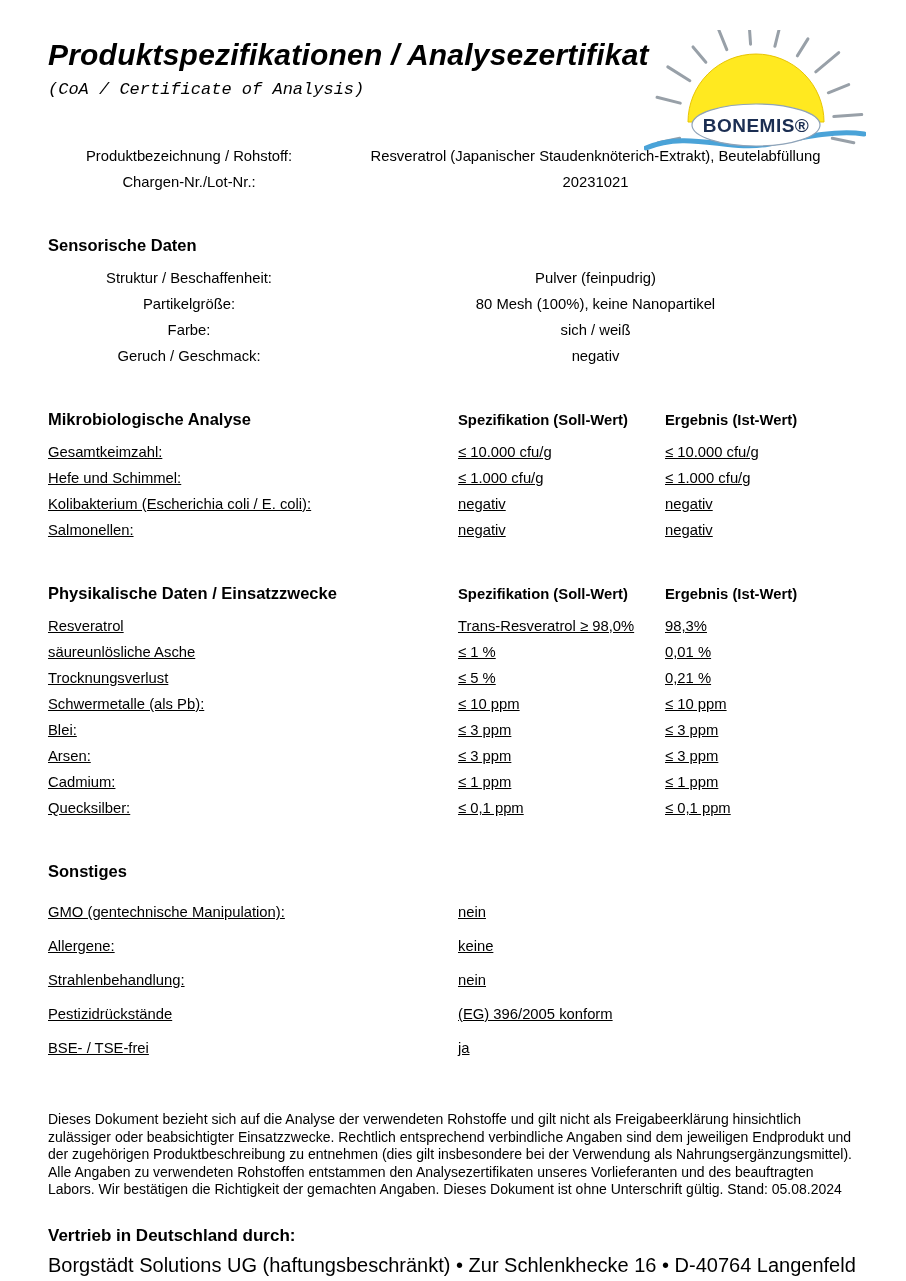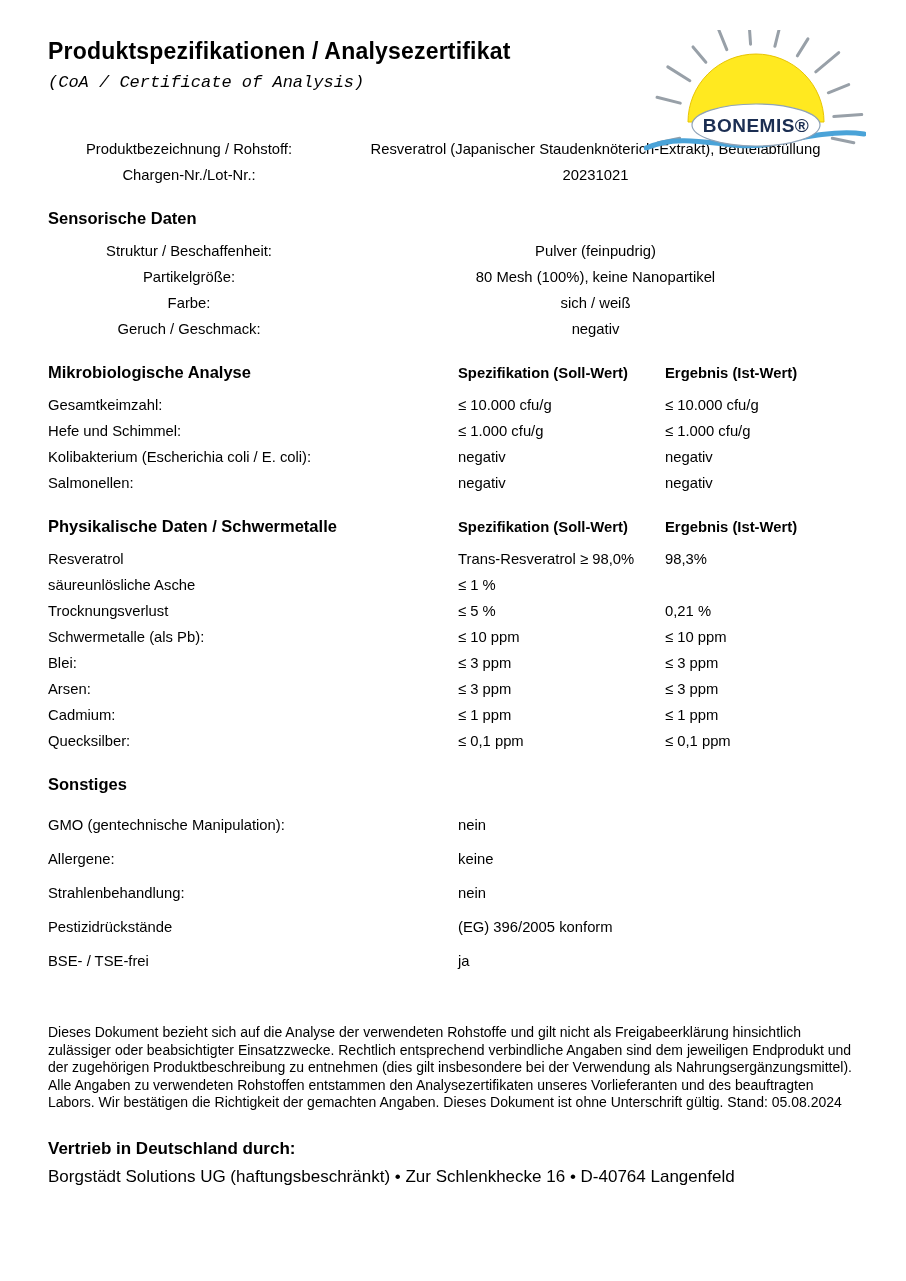--- a/index.html
+++ b/index.html
@@ -13,38 +13,39 @@
     -webkit-font-smoothing: antialiased;
   }
   .page {
     position: relative;
     width: 906px;
     min-height: 1281px;
     padding: 38px 45px 30px 48px;
     background: #fff;
   }
   .doc-title {
-    font-size: 23px;
-    font-weight: bold;
+    font-size: 30px;
+    font-weight: bold;
+    font-style: italic;
     letter-spacing: 0.2px;
   }
   .doc-subtitle {
     font-size: 17px;
     font-style: italic;
     margin-top: 8px;
     font-family: Liberation Mono, monospace;
   }
   .logo {
     position: absolute;
     top: 30px;
     right: 40px;
     width: 222px;
     height: 130px;
   }
-  .section { margin-top: 21px; }
+  .section { margin-top: 41px; }
   .section.first { margin-top: 44px; }
   .section-heading {
     font-size: 16.5px;
     font-weight: bold;
     margin-bottom: 10px;
   }
   .rows { }
   .row2 {
     display: grid;
     grid-template-columns: 282px 1fr;
@@ -52,20 +53,21 @@
     line-height: 26px;
     align-items: baseline;
     text-align: center;
   }
   .row3 {
     display: grid;
     grid-template-columns: 410px 207px 1fr;
     font-size: 14.8px;
     line-height: 26px;
     align-items: baseline;
+    text-decoration: underline;
   }
   .table-head {
     display: grid;
     grid-template-columns: 410px 207px 1fr;
     align-items: baseline;
     margin-bottom: 10px;
   }
   .table-head .section-heading { margin-bottom: 0; }
   .col-head {
     font-size: 14.8px;
@@ -77,21 +79,21 @@
     font-size: 14px;
     line-height: 17.6px;
   }
   .distribution-heading {
     margin-top: 27px;
     font-size: 17px;
     font-weight: bold;
   }
   .distribution-line {
     margin-top: 8px;
-    font-size: 17px;
+    font-size: 20px;
   }
   .cell { min-height: 26px; }
 </style>
 </head>
 <body>
 
 <div class="page">
 
   <div>
     <div class="doc-title">Produktspezifikationen / Analysezertifikat</div>
@@ -183,33 +185,34 @@
       <div class="row3">
         <div class="cell">Salmonellen:</div>
         <div class="cell">negativ</div>
         <div class="cell">negativ</div>
       </div>
     </div>
   </div>
 
   <div class="section">
     <div class="table-head">
-      <div class="section-heading">Physikalische Daten / Schwermetalle</div>
+      <div class="section-heading">Physikalische Daten / Einsatzzwecke</div>
       <div class="col-head">Spezifikation (Soll-Wert)</div>
       <div class="col-head">Ergebnis (Ist-Wert)</div>
     </div>
     <div class="rows">
       <div class="row3">
         <div class="cell">Resveratrol</div>
         <div class="cell">Trans-Resveratrol ≥ 98,0%</div>
         <div class="cell">98,3%</div>
       </div>
       <div class="row3">
         <div class="cell">säureunlösliche Asche</div>
         <div class="cell">≤ 1 %</div>
+        <div class="cell">0,01 %</div>
       </div>
       <div class="row3">
         <div class="cell">Trocknungsverlust</div>
         <div class="cell">≤ 5 %</div>
         <div class="cell">0,21 %</div>
       </div>
       <div class="row3">
         <div class="cell">Schwermetalle (als Pb):</div>
         <div class="cell">≤ 10 ppm</div>
         <div class="cell">≤ 10 ppm</div>

